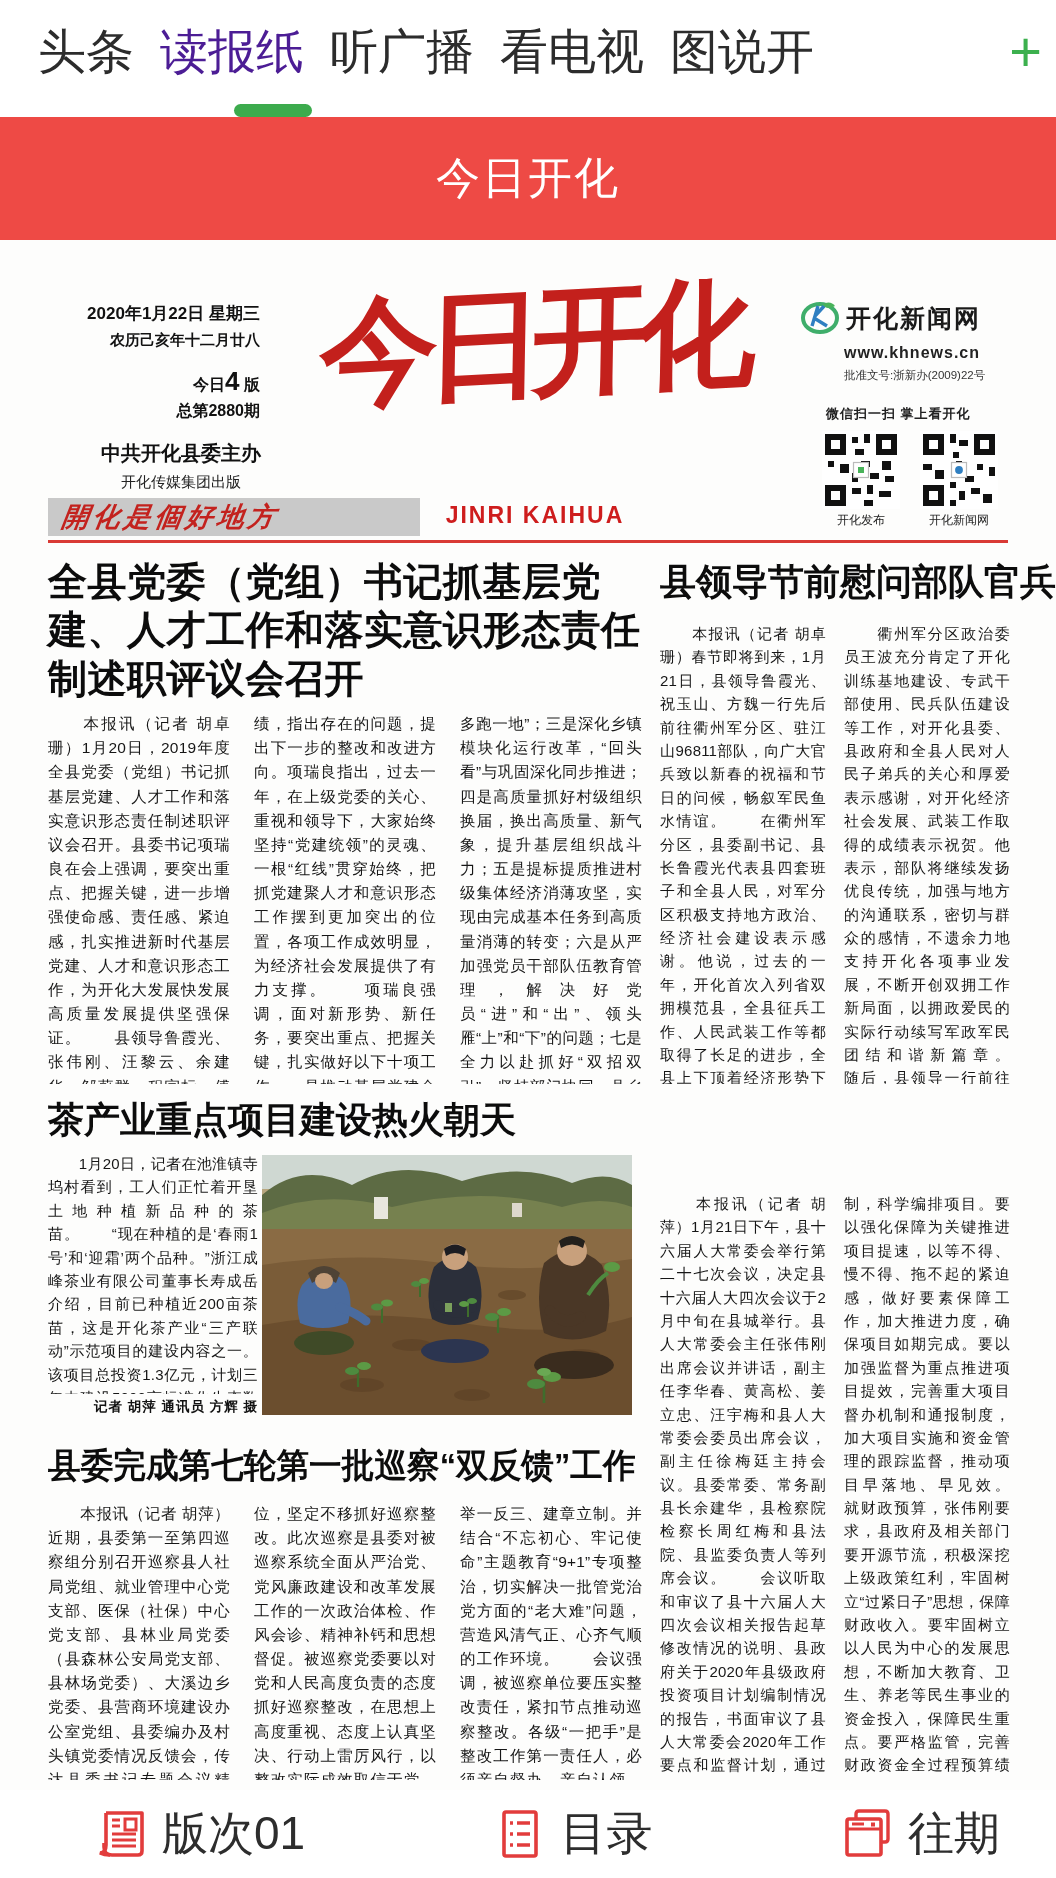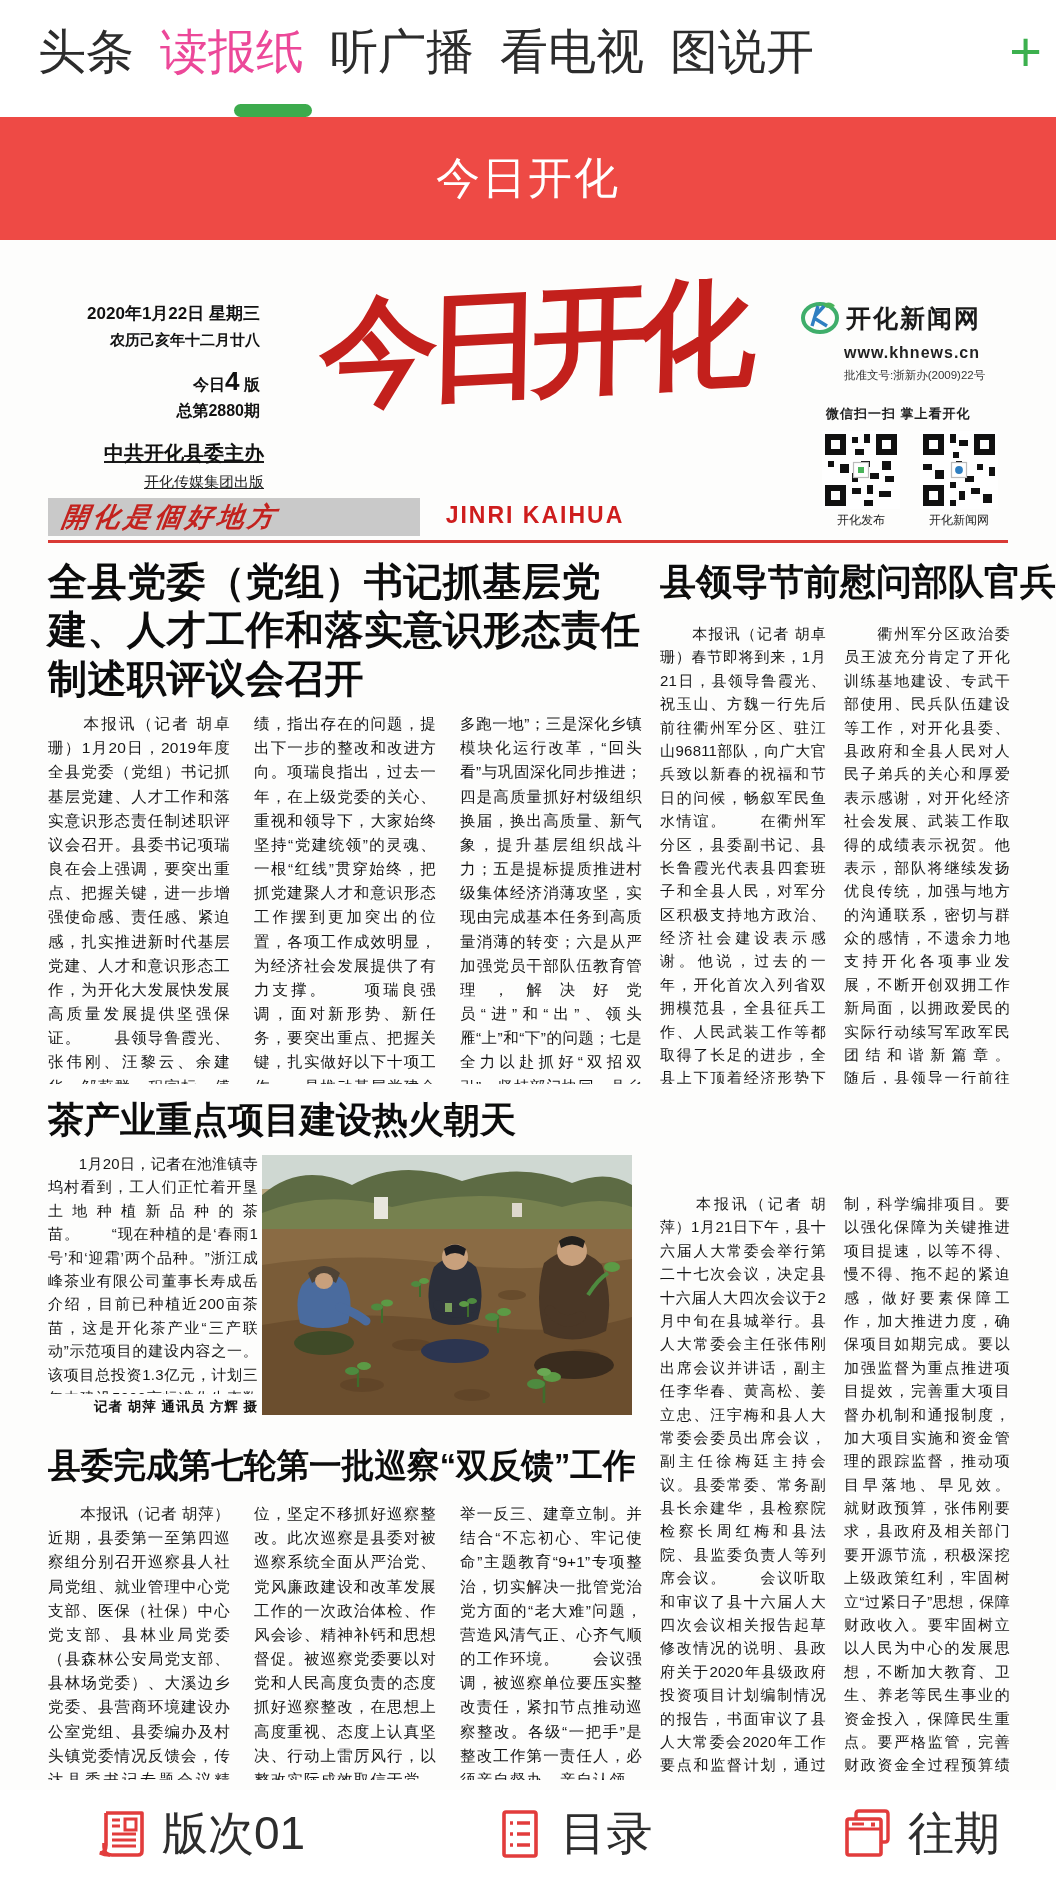--- a/index.html
+++ b/index.html
@@ -6,39 +6,39 @@
   html,body { width:1056px; height:1878px; }
   body {
     position:relative; background:#ffffff;
     font-family:"Liberation Sans", sans-serif;
     color:#1c1c1c; overflow:hidden;
   }
   
   .tabbar { position:absolute; top:0; left:0; width:1056px; height:117px;
     background:#fff; display:flex; align-items:center; padding:0 14px 14px 38px; gap:26px; }
   .tab { font-size:48px; color:#2c2c2c; white-space:nowrap; position:relative; }
-  .tab.active { color:#ec4899; }
+  .tab.active { color:#4c1d95; }
   .tab-underline { position:absolute; top:104px; left:234px; width:78px; height:13px;
     border-radius:7px; background:#3cab4d; }
   .tab-add { margin-left:auto; font-size:56px; color:#3cb04e; font-weight:400; line-height:1; }
   
   .banner { position:absolute; top:117px; left:0; width:1056px; height:123px;
     background:#ee4a45; display:flex; align-items:center; justify-content:center; }
   .banner-title { color:#fff; font-size:44px; letter-spacing:2px; }
   
   .paper { position:absolute; top:240px; left:0; width:1056px; height:1550px; background:#fdfdfc; }
   .abs { position:absolute; }
   
   .mh-left { left:80px; top:62px; width:180px; text-align:right; color:#111; }
   .mh-date1 { font-size:17px; font-weight:bold; }
   .mh-date2 { font-size:15px; font-weight:bold; margin-top:6px; }
   .mh-ed { font-size:16px; font-weight:bold; margin-top:16px; }
   .mh-ed b { font-size:26px; }
   .mh-issue { font-size:16px; font-weight:bold; margin-top:4px; }
-  .mh-pub { left:84px; top:200px; width:180px; text-align:right;text-decoration:underline; }
+  .mh-pub { left:91px; top:200px; width:180px; text-align:center; }
   .mh-pub1 { font-size:20px; font-weight:bold; color:#111; }
   .mh-pub2 { font-size:15px; color:#222; margin-top:6px; }
   .mh-title { left:320px; top:20px; width:400px; text-align:center;
     font-family:"DejaVu Serif", serif; font-size:118px; font-weight:900; color:#c3201c;
     letter-spacing:-12px; transform:rotate(-3deg) skewX(-4deg); line-height:1.4; white-space:nowrap; }
   .mh-right { left:800px; top:56px; width:215px; }
   .logo-row { display:flex; align-items:center; gap:6px; }
   .logo-name { font-size:25px; font-weight:bold; color:#1a1a1a; letter-spacing:2px; }
   .logo-url { font-size:16px; font-weight:bold; color:#222; margin:4px 0 0 44px; letter-spacing:1px; }
   .logo-lic { font-size:11.5px; color:#333; margin:6px 0 0 44px; }

